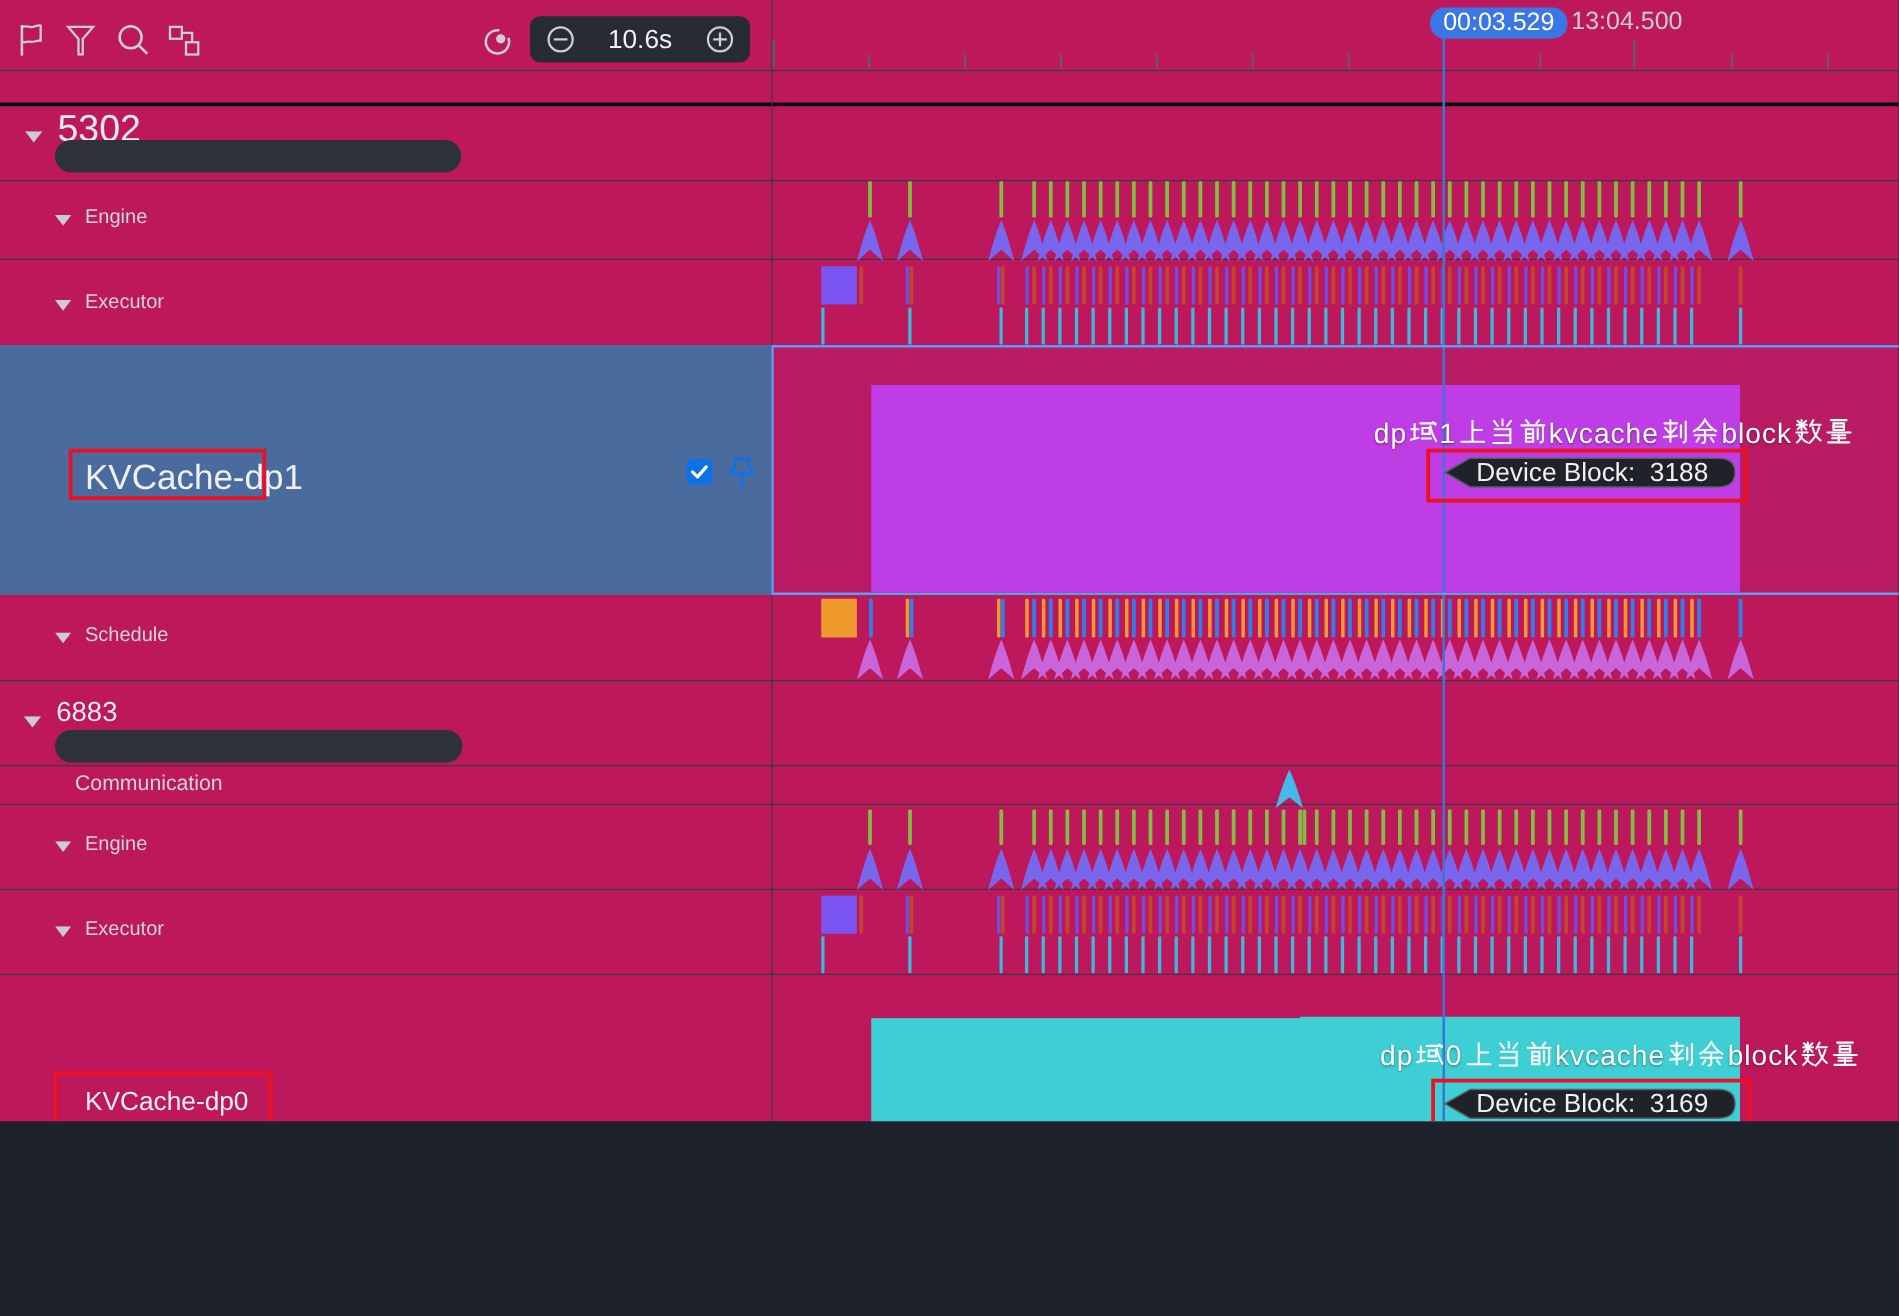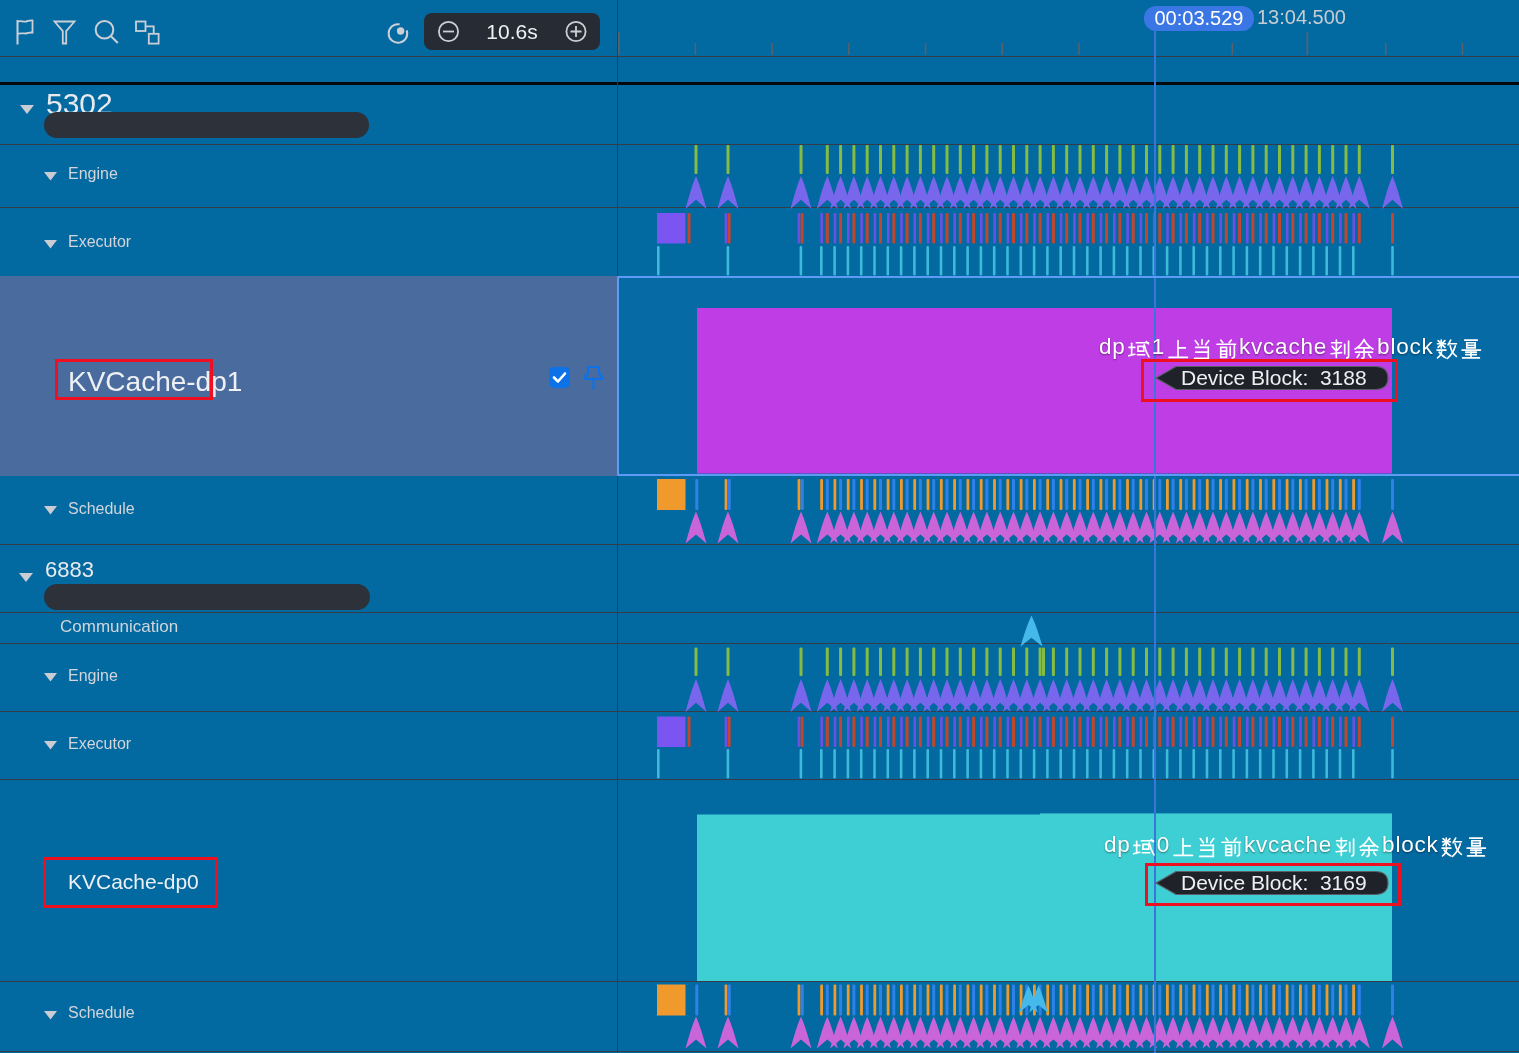--- a/index.html
+++ b/index.html
@@ -1,22 +1,22 @@
 <!DOCTYPE html>
 <html><head><meta charset="utf-8">
 <style>
 *{margin:0;padding:0;box-sizing:border-box}
 html,body{background:#1e222b;width:1519px;height:1053px;overflow:hidden}
 body{font-family:"Liberation Sans",sans-serif;-webkit-font-smoothing:antialiased}
-#app{position:relative;width:1519px;height:1053px;background:#0369a1;overflow:hidden}
+#app{position:relative;width:1519px;height:897px;background:#be185d;overflow:hidden}
 .abs{position:absolute}
 .hline{position:absolute;left:0;width:1519px;height:1px;background:#363b45}
 .lbl{position:absolute;font-size:16px;color:#d2d5da;white-space:nowrap}
 .lat{font-size:22.5px;color:#fff;letter-spacing:0.8px}
-.ann{position:absolute;white-space:nowrap;display:flex;align-items:flex-end;gap:2px;text-shadow:0 1px 2px rgba(0,0,0,.45)}
+.ann{position:absolute;white-space:nowrap;display:flex;align-items:flex-start;gap:2px;text-shadow:0 1px 2px rgba(0,0,0,.45)}
 </style></head>
 <body>
 <div id="app">
 
 <div class="abs" style="left:0;top:276px;width:617px;height:200px;background:#4a6b9d"></div>
 
 <div class="hline" style="top:56px"></div>
 <div class="abs" style="left:0;top:82px;width:1519px;height:2.5px;background:#06080c"></div>
 <div class="hline" style="top:144px"></div>
 <div class="hline" style="top:207px"></div>

